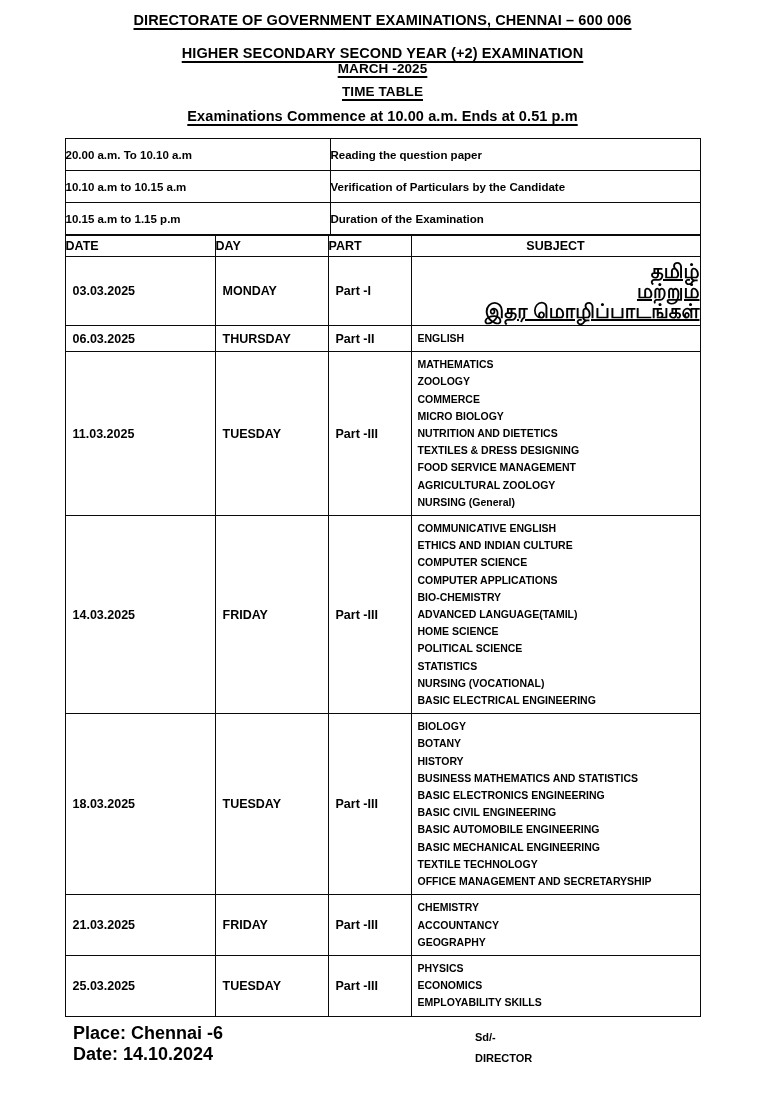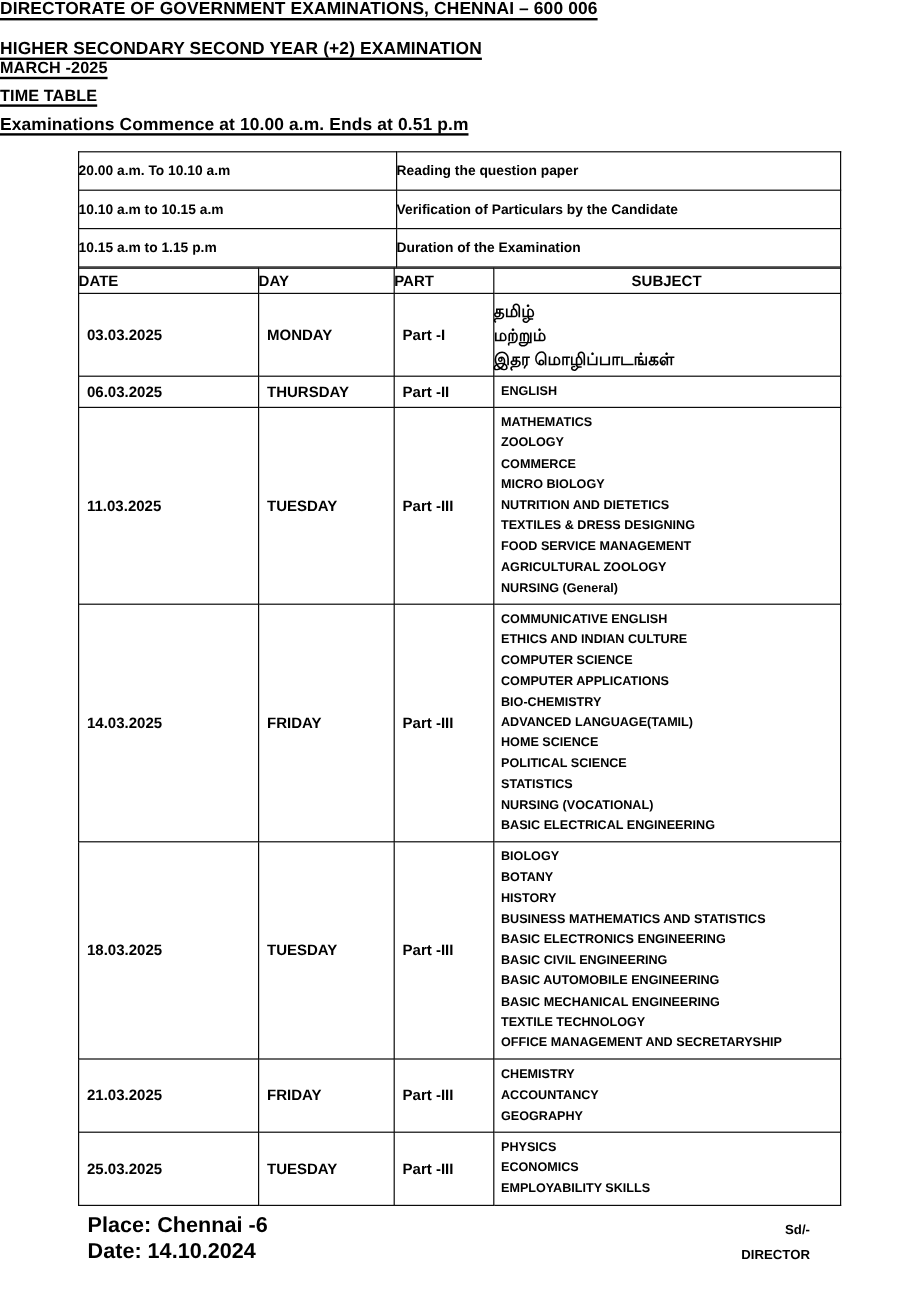--- a/index.html
+++ b/index.html
@@ -19,20 +19,22 @@
 
   .page {
     position: relative;
     width: 765px;
     height: 1095px;
     box-sizing: border-box;
   }
 
   
   .header {
+    text-align: center;
+    padding-top: 12px;
   }
   .header .line {
     font-weight: bold;
     letter-spacing: 0.1px;
   }
   .header .u {
     text-decoration: underline;
     text-underline-offset: 3px;
     text-decoration-thickness: 2px;
   }
@@ -83,24 +85,25 @@
   }
   #schedule-table td.c-subject {
     font-size: 10.5px;
     padding-left: 6px;
     padding-top: 4px;
     padding-bottom: 4px;
     line-height: 17.2px;
     vertical-align: middle;
   }
   #schedule-table td.c-subject.tamil {
-    text-align: left;
-    font-size: 14px;
+    text-align: right;
+    font-size: 20px;
     line-height: 20px;
     padding-left: 0;
+    text-decoration: underline;
   }
   .subj-line { white-space: nowrap; }
 
   
   .footer {
     position: relative;
     width: 635px;
     margin: 6px auto 0 auto;
     height: 50px;
   }
@@ -110,21 +113,21 @@
     top: 0;
     font-size: 18px;
     font-weight: bold;
     line-height: 21px;
   }
   .footer .right {
     position: absolute;
     left: 410px;
     top: 4px;
     width: 200px;
-    text-align: right;
+    text-align: left;
     font-size: 11px;
     font-weight: bold;
     line-height: 21px;
   }
 </style>
 </head>
 <body>
 
 <div class="page">
 

